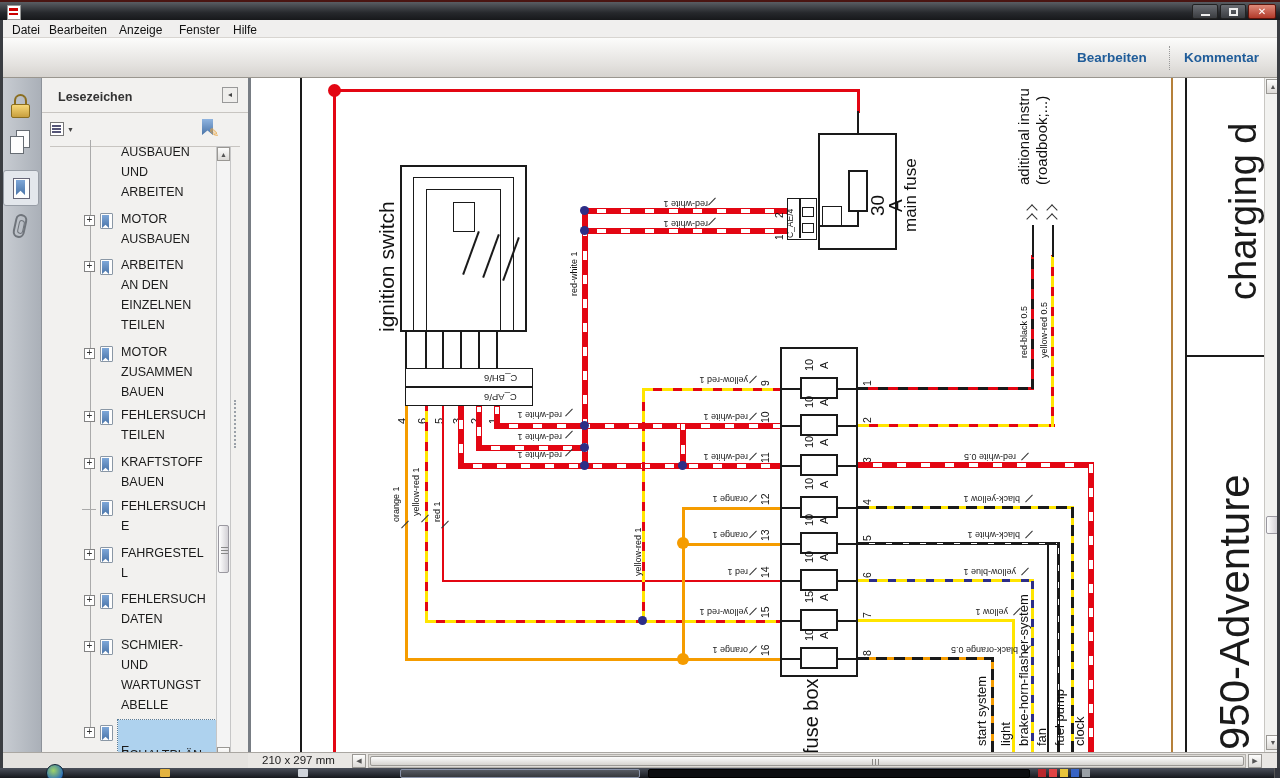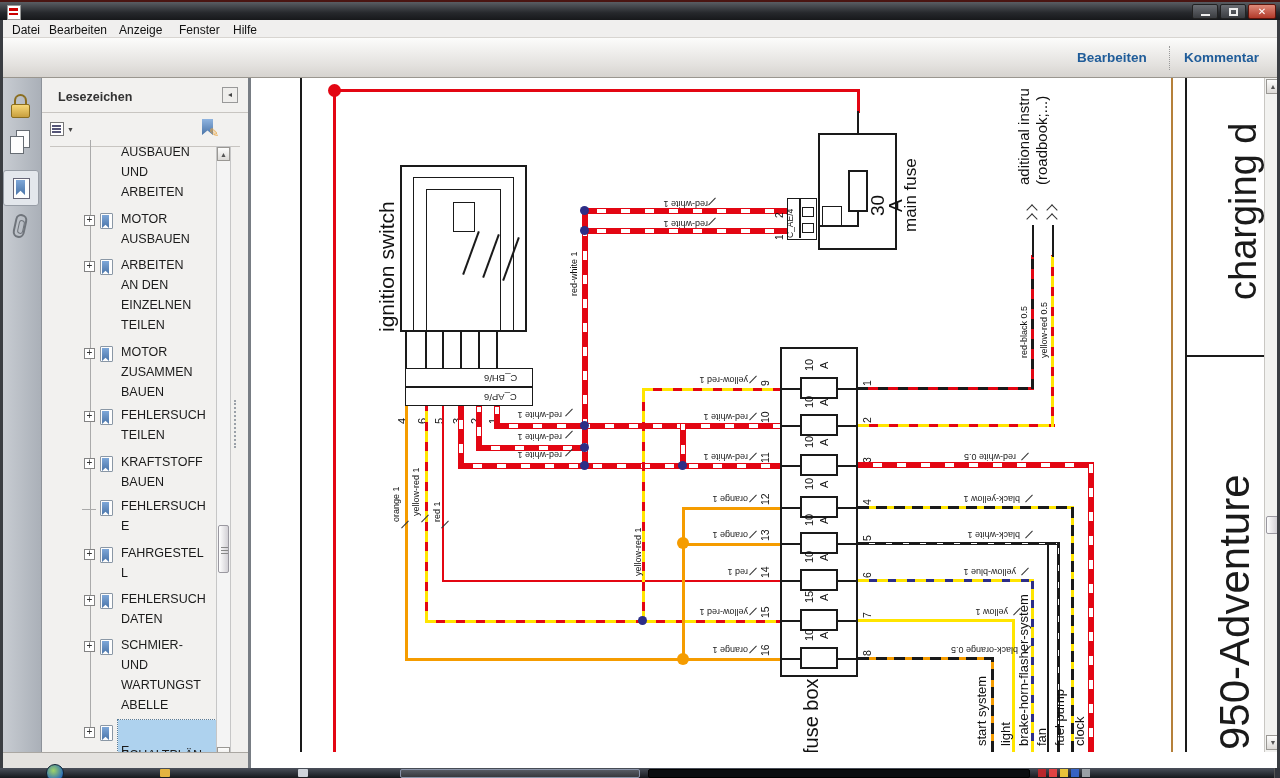--- a/index.html
+++ b/index.html
@@ -480,20 +480,31 @@
     <span class="vt" style="left:801px;top:602px;height:66px;font-size:13px">fuel pump</span>
     <span class="vt" style="left:821px;top:630px;height:38px;font-size:13px">clock</span>
   </div>
 
   <div class="ab" style="left:1264px;top:78px;width:16px;height:674px;background:#f2f2f0;border-left:1px solid #c9c7c3">
     <span class="scrollbtn" style="left:1px;top:1px;width:14px;height:15px">▲</span>
     <span class="scrollbtn" style="left:1px;top:657px;width:14px;height:15px">▼</span>
     <span class="ab" style="left:1px;top:438px;width:13px;height:18px;background:linear-gradient(90deg,#fdfdfd,#cfcdd2);border:1px solid #9a98a0;border-radius:2px"></span>
   </div>
 
+  <div class="ab" style="left:248px;top:752px;width:1032px;height:16px;background:#e9e7e4;border-top:1px solid #aaa7a2">
+    <span class="ab" style="left:14px;top:1px;font-size:11.5px;color:#222">210 x 297 mm</span>
+    <span class="scrollbtn" style="left:104px;top:1px;width:14px;height:14px;line-height:12px">◀</span>
+    <span class="ab" style="left:120px;top:1px;width:878px;height:14px;background:#dcdad6;border:1px solid #b4b1ac">
+        <i class="ab" style="left:1px;top:1px;width:874px;height:10px;background:linear-gradient(#fdfdfd,#d6d4d0);border:1px solid #9a9894;border-radius:2px"></i>
+        <i class="ab" style="left:503px;top:4px;width:1px;height:6px;background:#8a8884"></i>
+        <i class="ab" style="left:506px;top:4px;width:1px;height:6px;background:#8a8884"></i>
+        <i class="ab" style="left:509px;top:4px;width:1px;height:6px;background:#8a8884"></i>
+      </span>
+    <span class="scrollbtn" style="left:1000px;top:1px;width:14px;height:14px;line-height:12px">▶</span>
+  </div>
   <div class="ab" style="left:0;top:752px;width:248px;height:16px;background:#e4e2df;border-top:1px solid #aaa7a2"></div>
 
   <div class="ab" style="left:0;top:768px;width:1280px;height:10px;background:linear-gradient(#4a4f5a,#16181d)">
     <i class="ab" style="left:46px;top:-4px;width:18px;height:18px;border-radius:50%;background:radial-gradient(circle at 40% 35%,#9fd468,#2e6fb8 70%);border:1px solid #123"></i>
     <i class="ab" style="left:160px;top:1px;width:10px;height:8px;background:#e3b341;border-radius:1px"></i>
     <i class="ab" style="left:298px;top:1px;width:10px;height:8px;background:#cfd3da;border-radius:1px"></i>
     <i class="ab" style="left:400px;top:1px;width:240px;height:9px;background:rgba(255,255,255,.12);border:1px solid #8a93a8;border-radius:2px"></i>
     <i class="ab" style="left:648px;top:1px;width:382px;height:9px;background:#0c0d10;border:1px solid #000;border-radius:2px"></i>
     <i class="ab" style="left:1038px;top:1px;width:8px;height:8px;background:#b8272c"></i>
     <i class="ab" style="left:1049px;top:1px;width:8px;height:8px;background:#e04343"></i>

